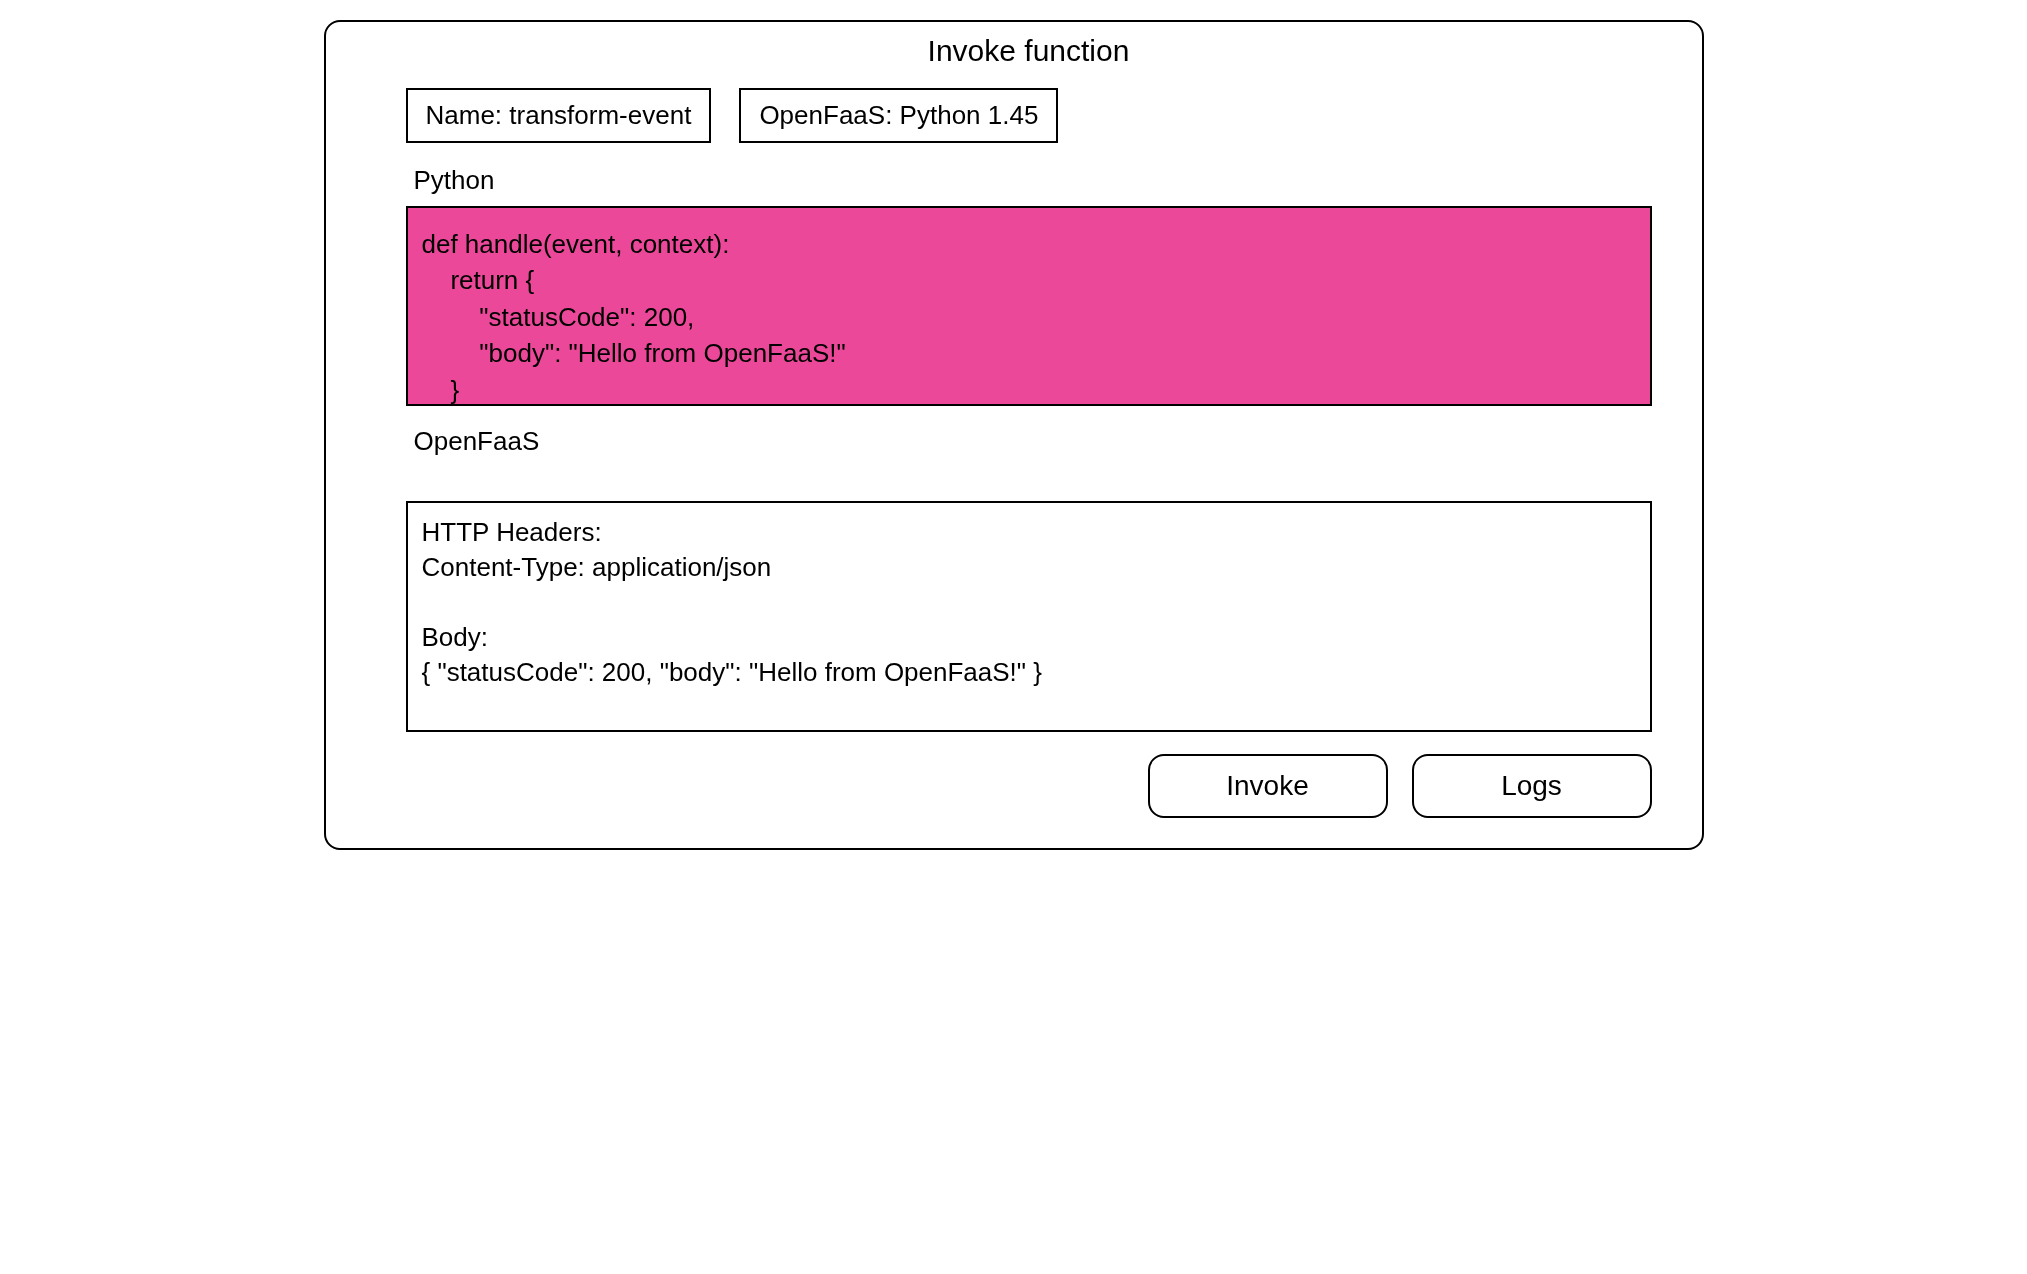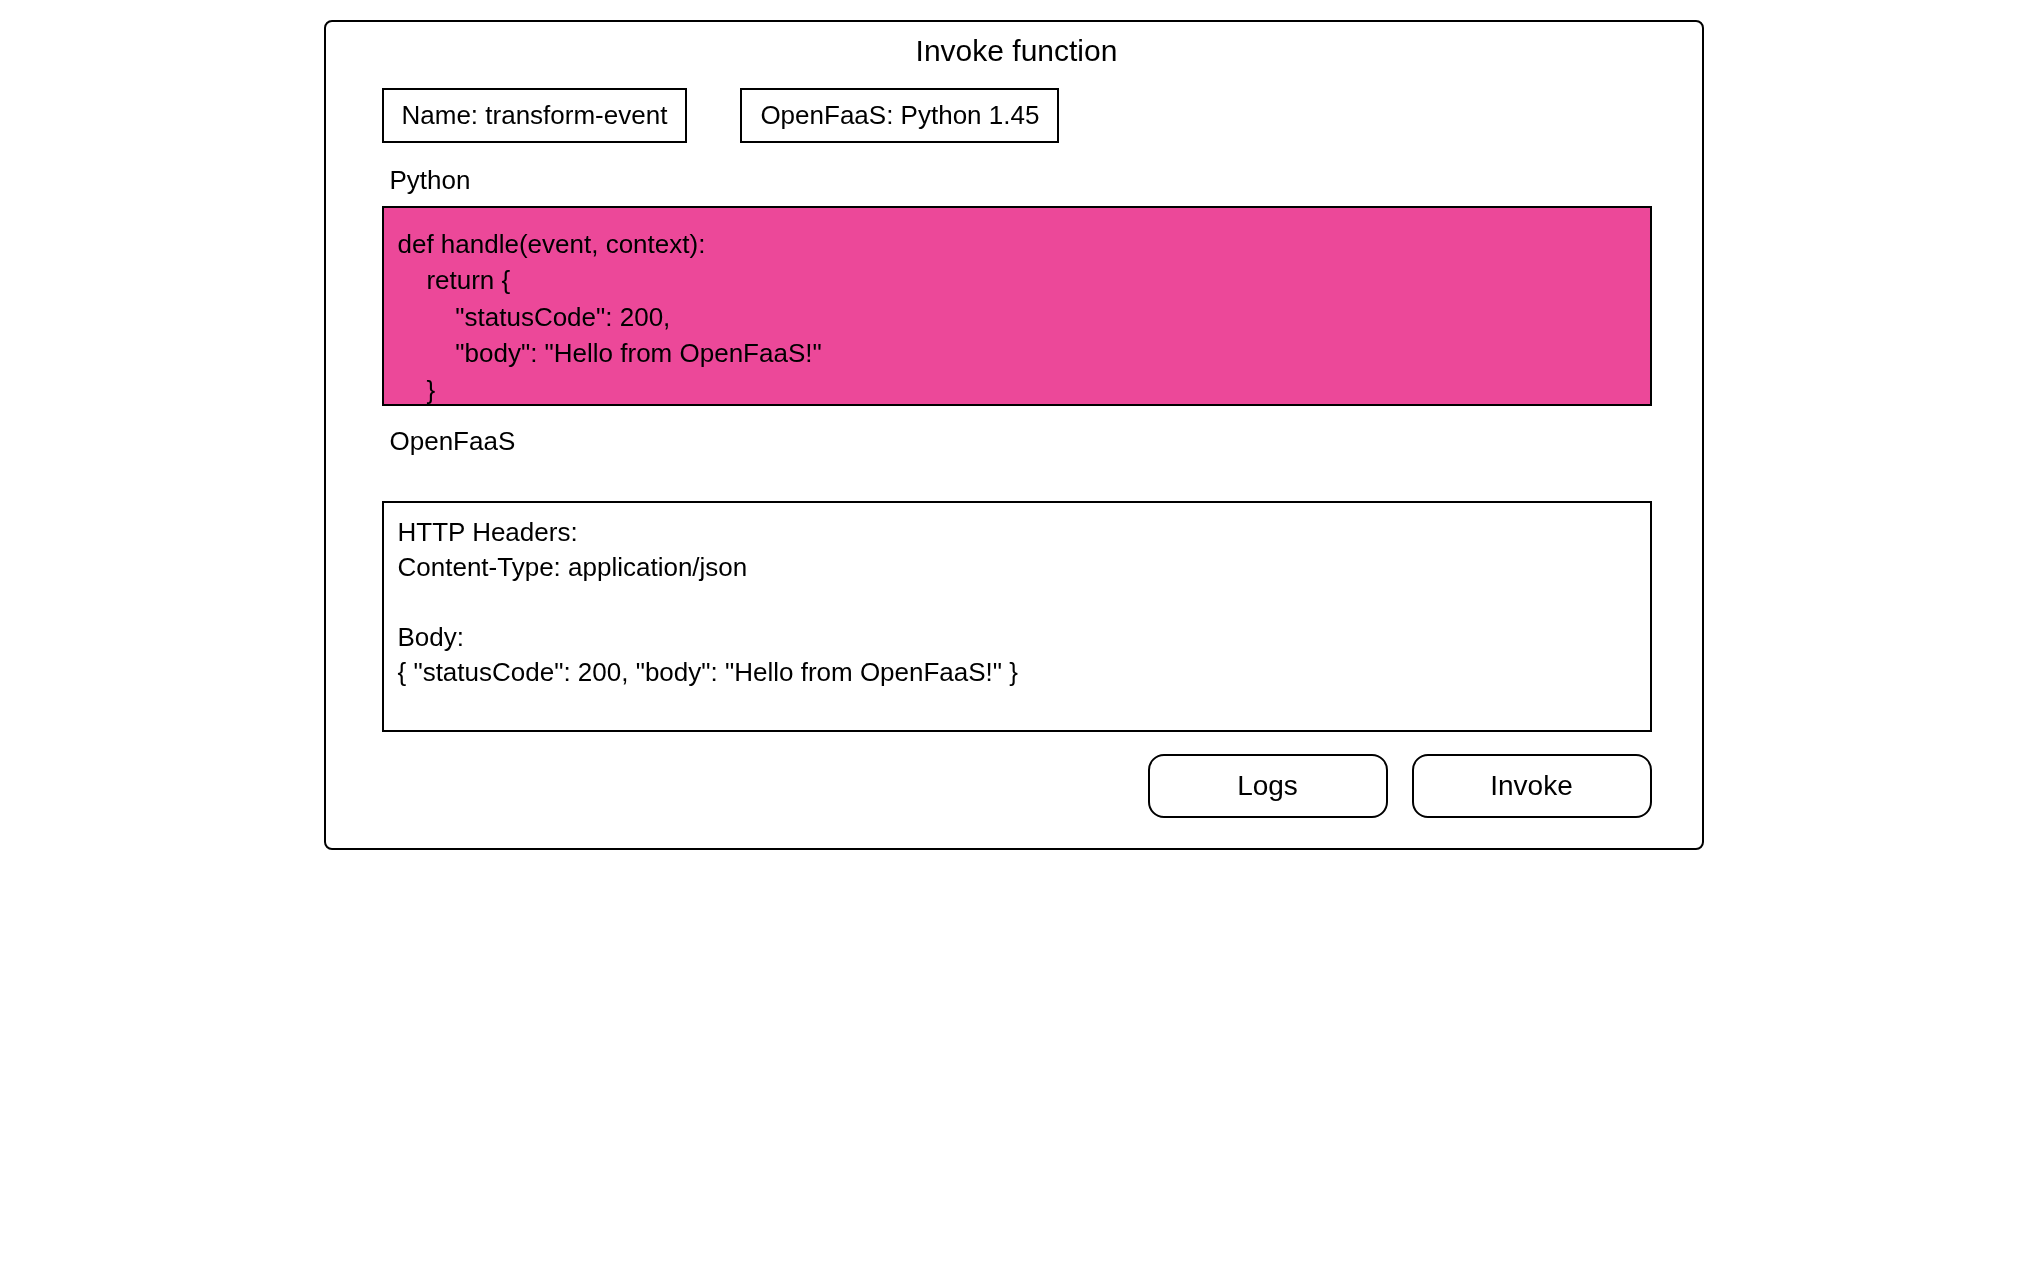--- a/index.html
+++ b/index.html
@@ -9,35 +9,35 @@
     }
     body {
       font-family: "Comic Sans MS", "Segoe Script", "Bradley Hand", cursive, sans-serif;
       background: #ffffff;
       padding: 20px;
       font-size: 24px;
       color: #000;
     }
     .panel {
       border: 2.5px solid #000;
-      border-radius: 8px;
-      padding: 0 50px 30px 56px;
+      border-radius: 16px;
+      padding: 0 50px 30px 80px;
       position: relative;
       max-width: 1380px;
       margin: 0 auto;
     }
     .panel-title {
       text-align: center;
       font-size: 30px;
       margin-top: 12px;
       margin-bottom: 20px;
     }
     .meta-row {
       display: flex;
-      gap: 53px;
+      gap: 28px;
       margin-bottom: 22px;
     }
     .meta-box {
       border: 2.5px solid #000;
       padding: 10px 18px;
       font-size: 26px;
     }
     .section-label {
       font-size: 26px;
       margin: 14px 0 10px 8px;
@@ -108,17 +108,17 @@
     }</textarea>
 
   <div class="section-label">OpenFaaS</div>
   <div class="response-box">HTTP Headers:
 Content-Type: application/json
 
 Body:
 { "statusCode": 200, "body": "Hello from OpenFaaS!" }</div>
 
   <div class="button-row">
+    <button class="btn">Invoke</button>
     <button class="btn">Logs</button>
-    <button class="btn">Invoke</button>
   </div>
 
 </div>
 
 </body></html>

